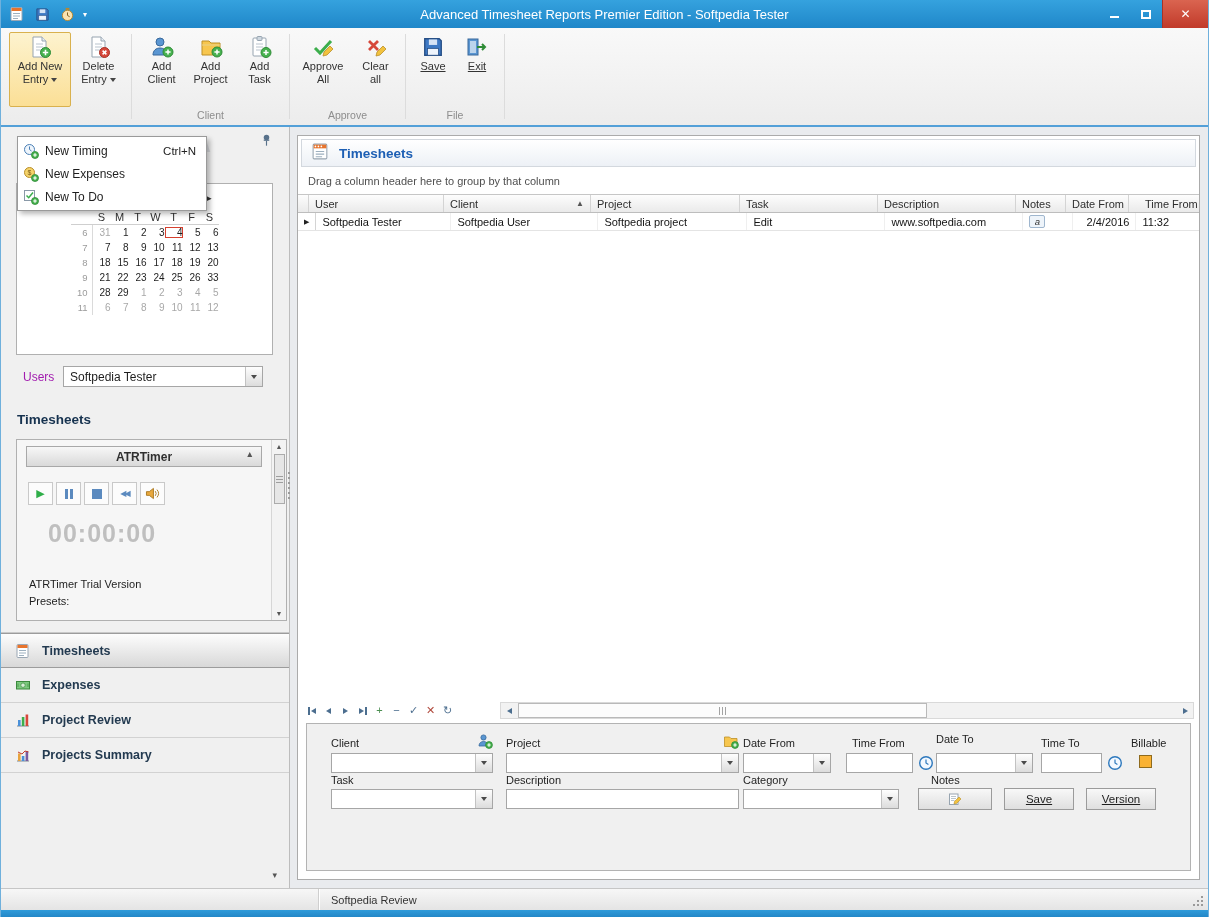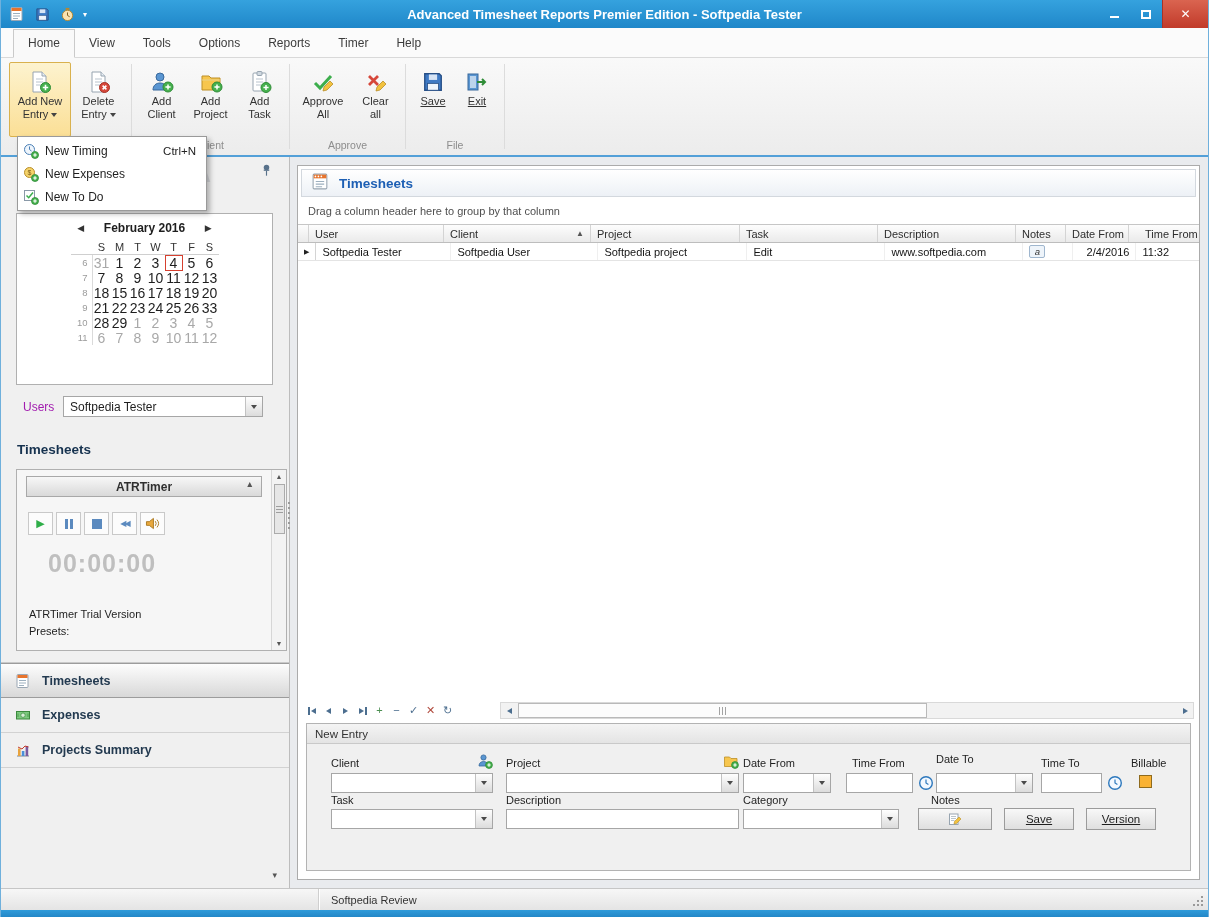--- a/index.html
+++ b/index.html
@@ -4,39 +4,39 @@
 <style>
 *{box-sizing:border-box;margin:0;padding:0}
 body{width:1209px;height:917px;font-family:"Liberation Sans",sans-serif;background:#fff;overflow:hidden}
 .window{width:1209px;height:917px;display:flex;flex-direction:column;position:relative;background:#e9ebee;border-left:1px solid #6fb0dc;border-right:1px solid #6fb0dc;overflow:hidden}
 
 
 .titlebar{flex:0 0 28px;background:linear-gradient(#35a2de,#1f87c9);display:flex;align-items:center;position:relative;color:#fff}
 .qat{display:flex;align-items:center;gap:7px;padding-left:7px;z-index:2}
 .qat-btn{display:flex;align-items:center;justify-content:center;width:18px;height:18px}
 .qat-caret{font-size:8px;color:#fff}
-.title{position:absolute;left:0;right:0;text-align:center;font-size:13px;font-weight:bold;pointer-events:none}
+.title{position:absolute;left:0;right:0;text-align:center;font-size:13px;font-weight:normal;pointer-events:none}
 .winbtns{margin-left:auto;display:flex;height:100%;z-index:2}
 .winbtn{width:32px;height:100%;display:flex;align-items:center;justify-content:center}
 .minbar{width:9px;height:2px;background:#fff;margin-top:5px}
 .maxbox{width:10px;height:9px;border:2px solid #fff}
 .winbtn.close{width:46px;background:linear-gradient(#da6450,#c13a2a);font-size:12px;border-left:1px solid #a93226}
 
 
 .tabsrow{flex:0 0 30px;background:#fbfbfb;border-bottom:1px solid #d9d9d9;display:flex;align-items:flex-end;padding-left:12px}
 .tab{padding:6px 14px 7px;font-size:12px;color:#3c3c3c}
 .tab.active{background:#f9f9f9;border:1px solid #cacaca;border-bottom-color:#f9f9f9;margin-bottom:-1px}
 
 
 .ribbon{flex:0 0 99px;background:linear-gradient(#f9f9f9,#ececec);border-bottom:2px solid #53a0d8;display:flex;align-items:stretch;padding:3px 4px 0 6px}
 .rgroup{display:flex;flex-direction:column}
 .rbuttons{display:flex;flex:1;align-items:stretch;padding:1px 2px}
 .rlabel{height:17px;line-height:15px;text-align:center;font-size:10.5px;color:#8d8d8d}
 .rsep{width:1px;background:#dcdcdc;margin:3px 3px 6px}
-.rbtn{width:55px;display:flex;flex-direction:column;align-items:center;padding-top:5px;border:1px solid transparent;border-radius:2px}
+.rbtn{width:55px;display:flex;flex-direction:column;align-items:center;border:1px solid transparent;border-radius:2px}
 .rbtn.w62{width:62px}.rbtn.w48{width:49px}.rbtn.w44{width:44px}.rbtn.w56{width:56px}
 .rbtn .ricon{height:27px;display:flex;align-items:center}
 .rbtn .lbl{font-size:11px;color:#333;line-height:13px;display:flex;align-items:center;gap:3px;white-space:nowrap}
 .rbtn.highlight{background:linear-gradient(#fdf3cf,#fbdf96);border-color:#d9b14e}
 .ddtri{width:0;height:0;border-left:3px solid transparent;border-right:3px solid transparent;border-top:4px solid #444}
 .u{text-decoration:underline}
 
 
 .entry-menu{position:absolute;left:16px;top:136px;width:190px;background:#fff;border:1px solid #9a9a9a;box-shadow:3px 3px 5px rgba(0,0,0,.28);z-index:80;padding:2px 0}
 .menu-item{height:23px;display:flex;align-items:center;padding:0 10px 0 5px;font-size:12px;color:#1e1e1e}
@@ -51,21 +51,21 @@
 .cal-panel{flex:0 0 172px;margin:32px 16px 0 15px;background:#fff;border:1px solid #b0b0b0;padding:3px 4px;z-index:2}
 .cal-head{height:21px;display:flex;align-items:center;justify-content:center;gap:16px}
 .cal-arrow{font-size:9px;color:#333;width:14px;text-align:center}
 .cal-title{font-size:12px;font-weight:bold;color:#1e1e1e}
 .cal-grid{width:148px;margin:1px auto 0}
 .cal-row{display:flex;height:15px;align-items:center}
 .cal-dayhead{border-bottom:1px solid #cfcfcf;height:16px}
 .wn{width:22px;height:100%;font-size:9.5px;color:#9b9b9b;border-right:1px solid #dadada;display:flex;align-items:center;justify-content:flex-end;padding-right:4px}
 .cal-dayhead .wn{border-right-color:transparent}
 .dh{width:18px;text-align:center;font-size:11px;color:#333}
-.dc{width:18px;text-align:center;font-size:14px;color:#1e1e1e}
+.dc{width:18px;text-align:right;font-size:10px;color:#1e1e1e}
 .dc.dim{color:#a8a8a8}
 .dc.sel{box-shadow:inset 0 0 0 1px #d6402f}
 
 .users-row{flex:0 0 21px;display:flex;align-items:center;margin:11px 26px 0 22px}
 .ulabel{font-size:12px;color:#a21caf;width:40px}
 .combo{height:21px;background:#fff;border:1px solid #a6a6a6;display:flex;align-items:center}
 .users-row .combo{flex:1}
 .combo .val{flex:1;padding:0 6px;font-size:12px;color:#1e1e1e;white-space:nowrap;overflow:hidden}
 .combo .cbtn{flex:0 0 17px;height:100%;background:linear-gradient(#fefefe,#dcdcdc);border-left:1px solid #c2c2c2;display:flex;align-items:center;justify-content:center}
 .tri-down{width:0;height:0;border-left:3.5px solid transparent;border-right:3.5px solid transparent;border-top:4px solid #4a4a4a}
@@ -184,29 +184,20 @@
         </div>
       <div class="winbtn">
           <span class="maxbox"></span>
         </div>
       <div class="winbtn close">
           <span>✕</span>
         </div>
     </div>
   </div>
 
-  <div class="tabsrow">
-    <div class="tab active">Home</div>
-    <div class="tab">View</div>
-    <div class="tab">Tools</div>
-    <div class="tab">Options</div>
-    <div class="tab">Reports</div>
-    <div class="tab">Timer</div>
-    <div class="tab">Help</div>
-  </div>
 
   <div class="ribbon">
 
     <div class="rgroup">
       <div class="rbuttons">
         <div class="rbtn highlight w62">
           <span class="ricon">
             <svg width="24" height="24" viewBox="0 0 24 24">
                 <path d="M5 2h9l4 4v16H5z" fill="#fff" stroke="#97a4b0"></path>
                 <path d="M14 2v4h4" fill="#e8eef4" stroke="#97a4b0"></path>
@@ -508,20 +499,31 @@
                 <circle cx="8" cy="8.2" r="2.2" fill="#d9efd9" stroke="#3c8a3e" stroke-width="0.7"></circle>
                 <path d="M3 6.5v3.5M13 6.5v3.5" stroke="#3c8a3e" stroke-width="0.7"></path>
               </svg>
           </span>
           <span>Expenses</span>
         </div>
         <div class="nav-item">
           <span class="nicon">
             <svg width="16" height="16" viewBox="0 0 16 16">
                 <path d="M2 14h12" stroke="#7a8794"></path>
+                <rect x="3" y="8" width="2.6" height="6" fill="#4a90d9"></rect>
+                <rect x="6.8" y="5" width="2.6" height="9" fill="#3cae4c"></rect>
+                <rect x="10.6" y="2.5" width="2.6" height="11.5" fill="#d6473a"></rect>
+              </svg>
+          </span>
+          <span>Project Review</span>
+        </div>
+        <div class="nav-item">
+          <span class="nicon">
+            <svg width="16" height="16" viewBox="0 0 16 16">
+                <path d="M2 14h12" stroke="#7a8794"></path>
                 <rect x="3" y="6.5" width="2.6" height="7.5" fill="#e8a33d"></rect>
                 <rect x="6.8" y="9" width="2.6" height="5" fill="#4a90d9"></rect>
                 <rect x="10.6" y="4" width="2.6" height="10" fill="#7a5aa0"></rect>
                 <path d="M3 5l4 2 3-3 3.5 1" stroke="#c43c2c" fill="none"></path>
               </svg>
           </span>
           <span>Projects Summary</span>
         </div>
       </div>
 
@@ -612,21 +614,20 @@
                   <i></i>
                 </div>
             </div>
             <span class="hs-arrow">
                 <span class="tr sm"></span>
               </span>
           </div>
         </div>
 
         <div class="new-entry">
-          <div class="ne-head">New Entry</div>
           <div class="ne-body">
 
             <span class="ne-label" style="left:24px;top:13px">Client</span>
             <span class="ne-icon" style="left:170px;top:9px">
               <svg width="16" height="16" viewBox="0 0 16 16">
                   <circle cx="6.5" cy="4.5" r="2.6" fill="#5a96d2" stroke="#39699c" stroke-width="0.8"></circle>
                   <path d="M2 13c0-3 2-4.5 4.5-4.5S11 10 11 13z" fill="#5a96d2" stroke="#39699c" stroke-width="0.8"></path>
                   <circle cx="12" cy="12" r="3.4" fill="#47b14f" stroke="#2e8c36" stroke-width="0.8"></circle>
                   <path d="M12 10.3v3.4M10.3 12h3.4" stroke="#fff" stroke-width="1.1"></path>
                 </svg>

